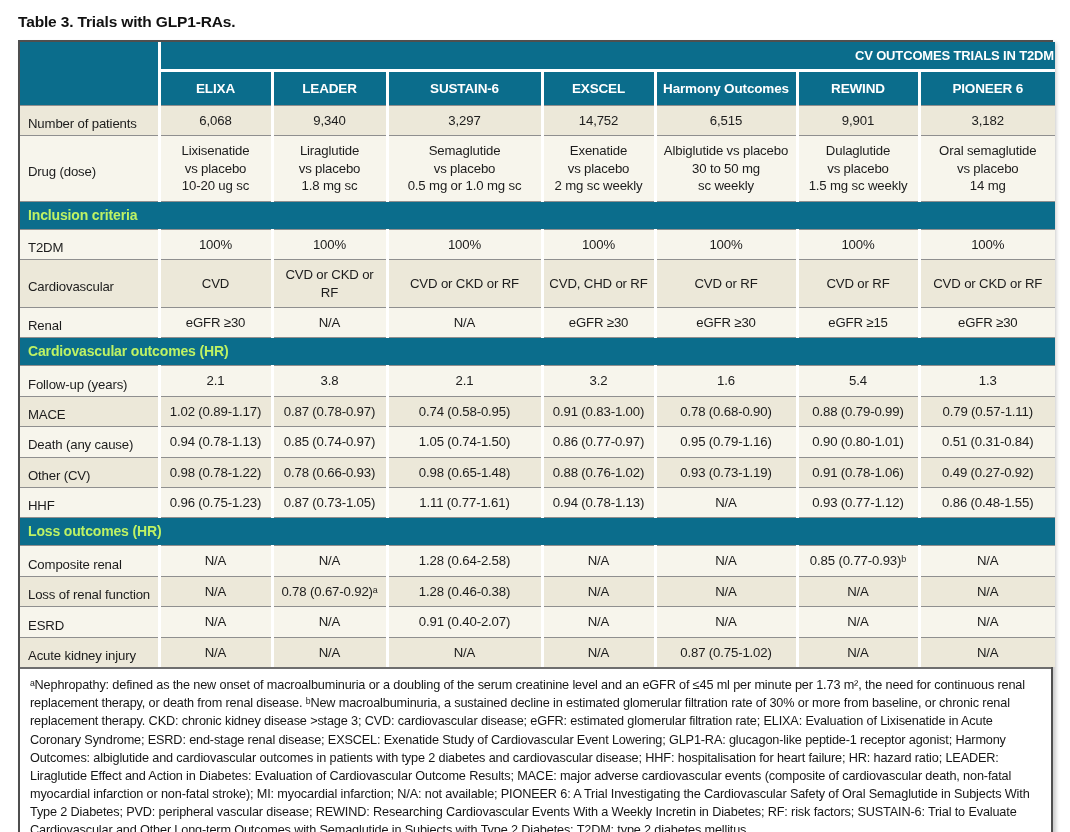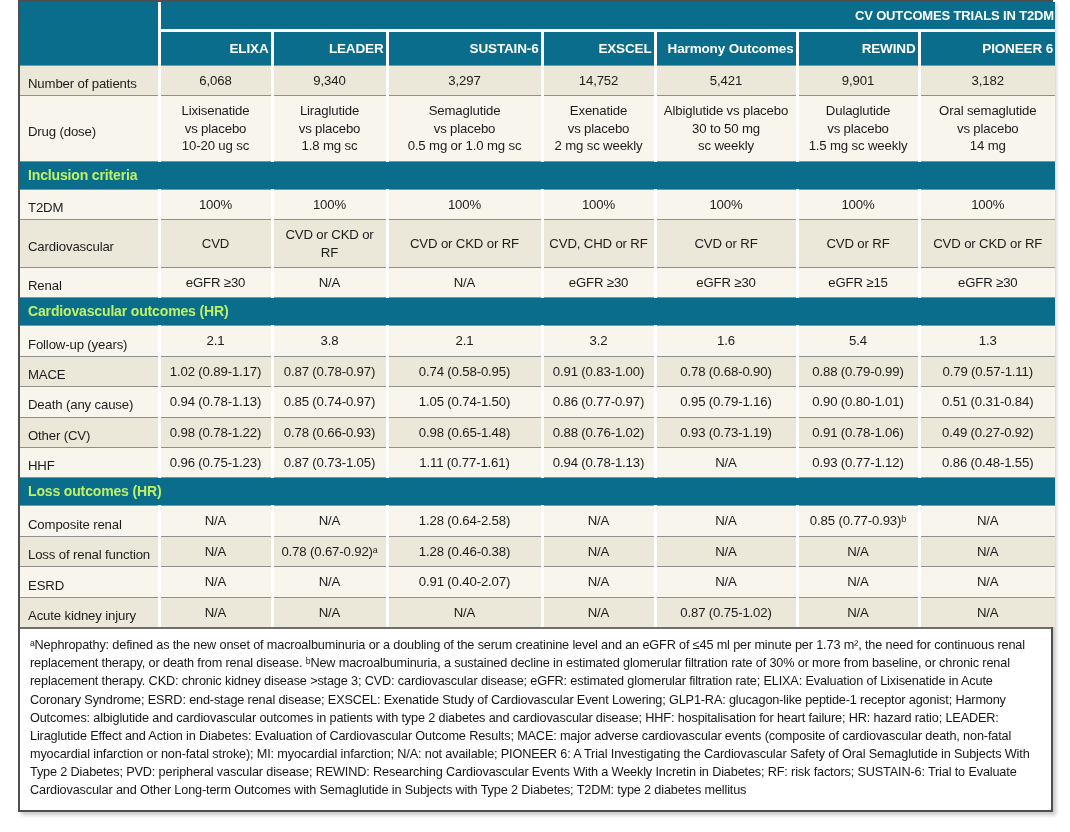--- a/index.html
+++ b/index.html
@@ -50,21 +50,21 @@
     font-weight: bold;
     text-align: right;
     height: 25px;
     border-bottom: 3px solid #ffffff;
   }
   th.trial {
     background: #0b6d8c;
     color: #ffffff;
     font-size: 13.5px;
     font-weight: bold;
-    text-align: right;
+    text-align: center;
     height: 29px;
     border-left: 3px solid #ffffff;
     padding: 2px 2px;
     margin-top: 28px;
   }
   
   tr.section-bar td {
     background: #0b6d8c;
     color: #bef264;
     font-size: 14px;
@@ -101,20 +101,21 @@
     line-height: 1.43;
     color: #161616;
     background: #ffffff;
     text-align: left;
   }
 </style>
 </head>
 <body>
 
 <div class="page">
+  <h1 class="title">Table 3. Trials with GLP1-RAs.</h1>
 
   <div class="card">
     <table>
       <colgroup>
         <col style="width:139px">
           <col style="width:113px">
           <col style="width:115px">
           <col style="width:155px">
         <col style="width:113px">
           <col style="width:142px">
@@ -136,21 +137,21 @@
             <th class="trial">PIONEER 6</th>
           </tr>
       </thead>
       <tbody id="table-body">
           <tr class="row-dark">
             <td class="label">Number of patients</td>
             <td class="val">6,068</td>
             <td class="val">9,340</td>
             <td class="val">3,297</td>
             <td class="val">14,752</td>
-            <td class="val">5,421</td>
+            <td class="val">6,515</td>
             <td class="val">9,901</td>
             <td class="val">3,182</td>
           </tr>
           <tr class="row-light">
             <td class="label">Drug (dose)</td>
             <td class="val">Lixisenatide
 vs placebo
 10-20 ug sc</td>
             <td class="val">Liraglutide
 vs placebo

